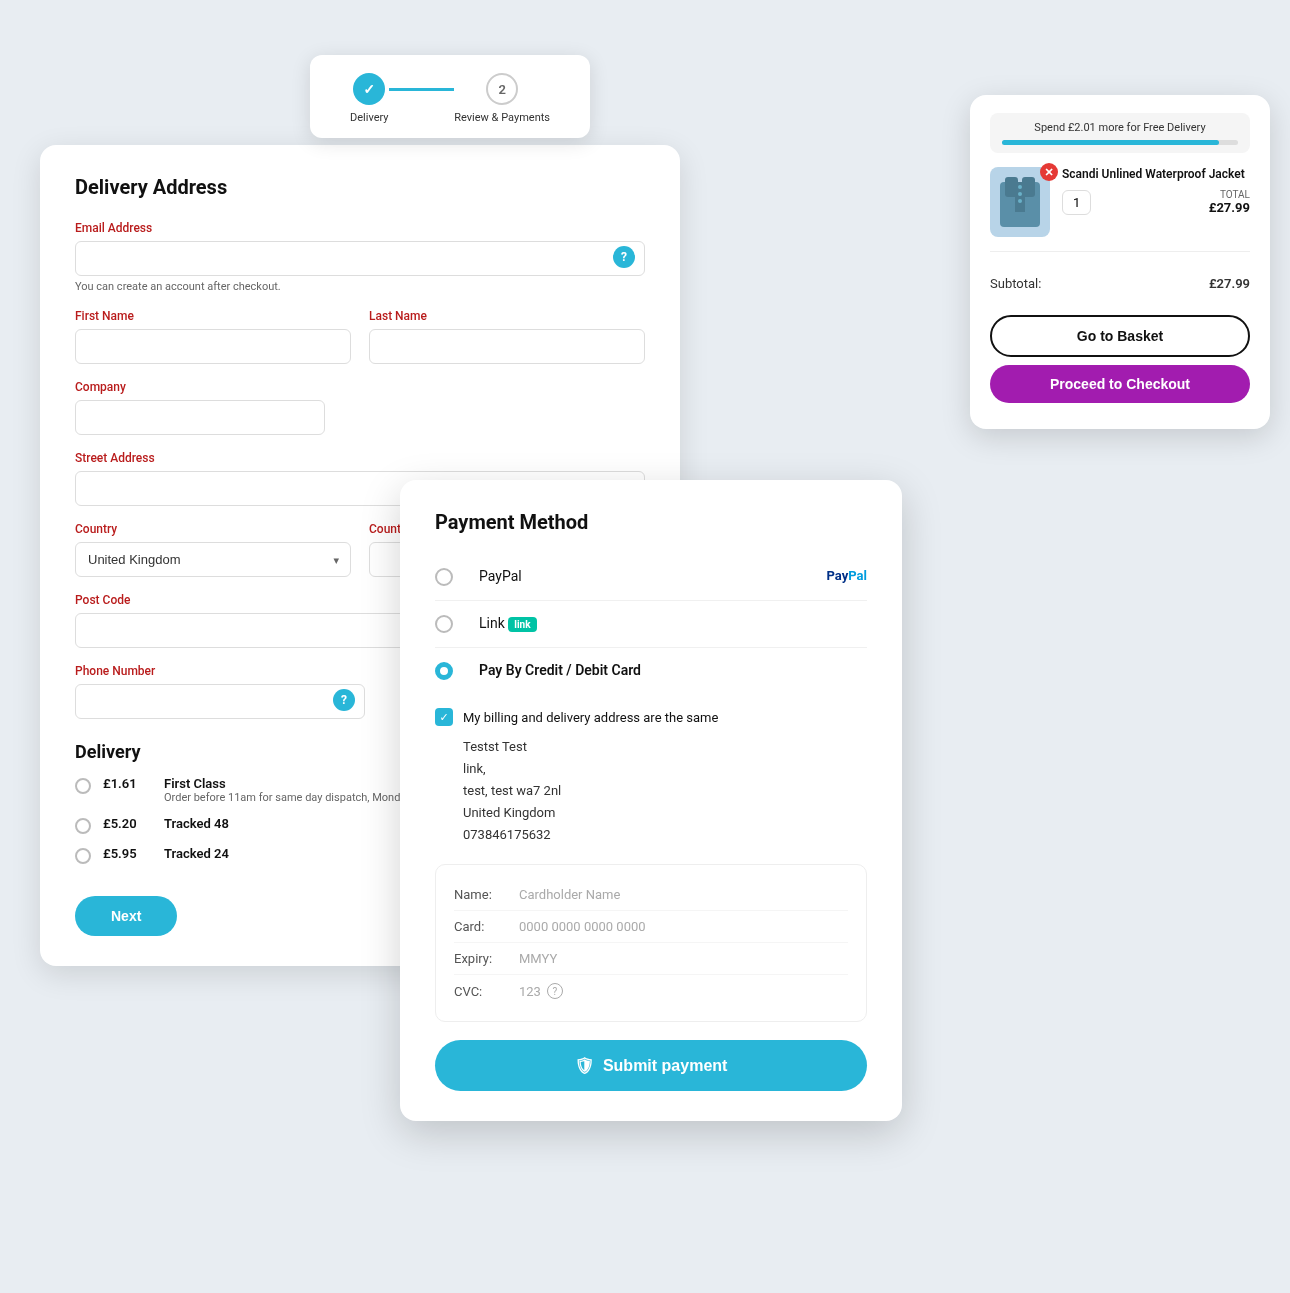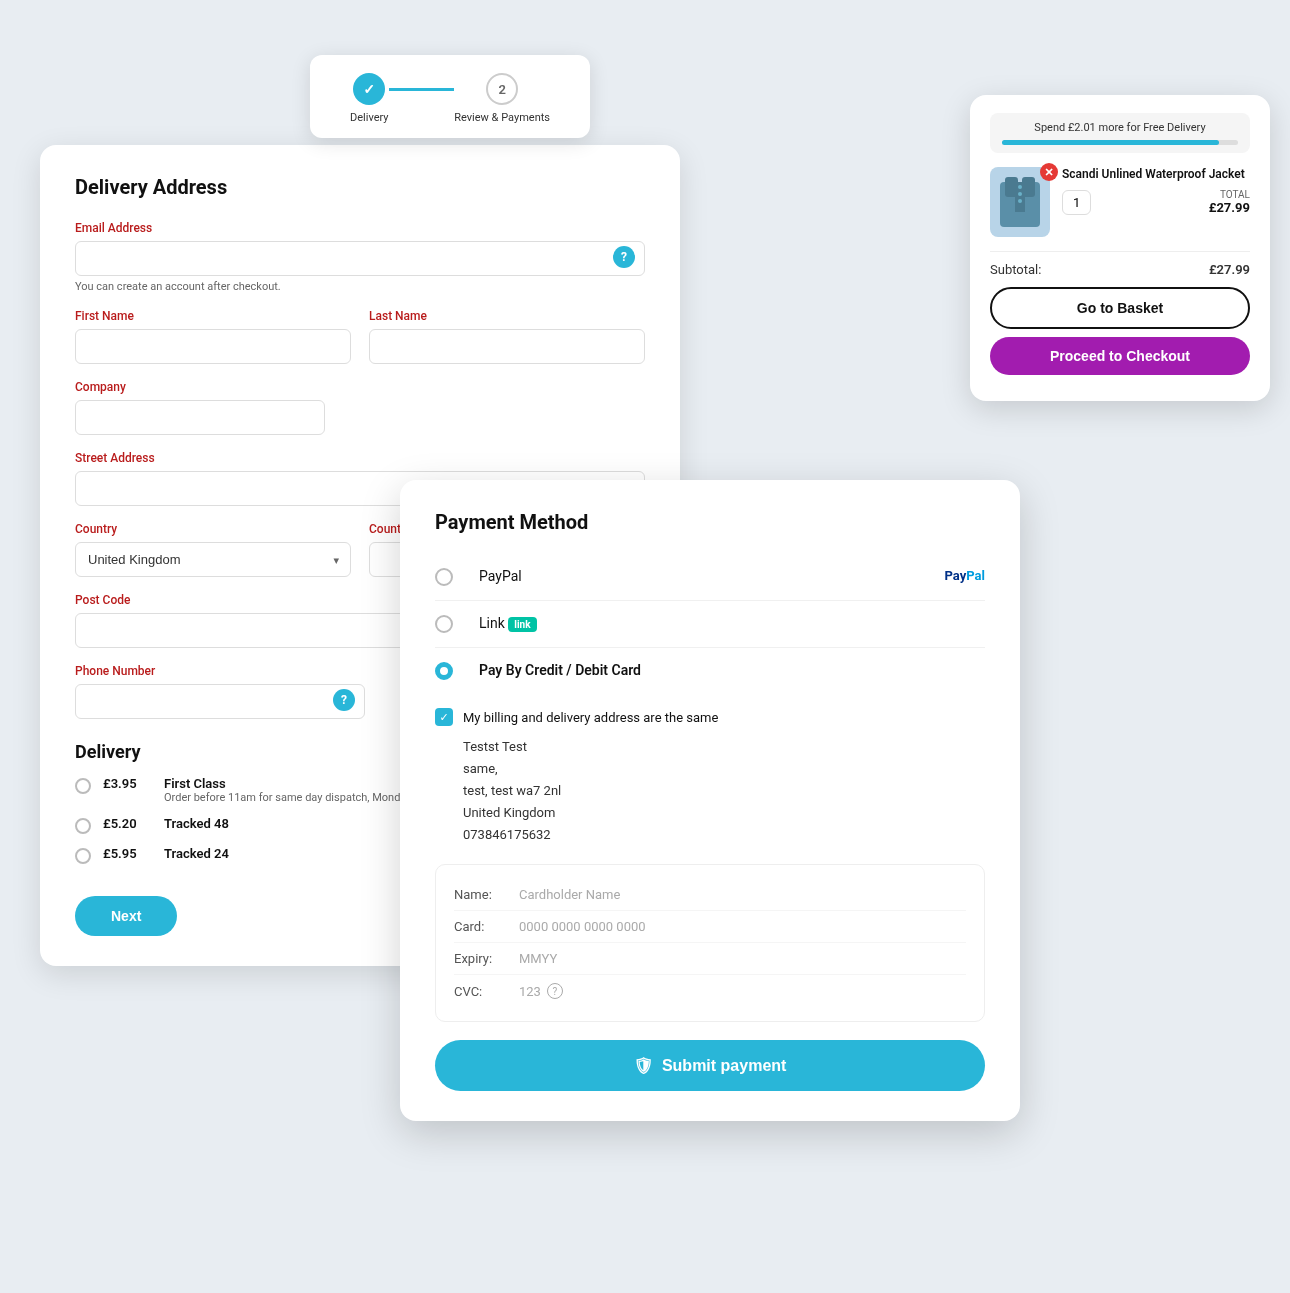--- a/index.html
+++ b/index.html
@@ -308,21 +308,21 @@
       text-align: right;
     }
     .total-price {
       font-size: 13px;
       font-weight: 700;
       color: #111;
     }
     .subtotal-row {
       display: flex;
       justify-content: space-between;
-      padding: 10px 0;
+      padding: 24px 0;
       border-top: 1px solid #eee;
       font-size: 13px;
       color: #333;
       text-align: center;
     }
     .subtotal-amount { font-weight: 600; }
     .basket-btn {
       width: 100%;
       border-radius: 25px;
       padding: 11px;
@@ -344,21 +344,21 @@
 
     
     .payment-card {
       position: absolute;
       top: 480px;
       left: 400px;
       background: white;
       border-radius: 16px;
       padding: 30px 35px;
       box-shadow: 0 12px 40px rgba(0,0,0,0.18);
-      width: 620px;
+      width: 502px;
       z-index: 20;
     }
     .payment-title {
       font-size: 20px;
       font-weight: 700;
       color: #111;
       margin-bottom: 20px;
     }
     .payment-option {
       display: flex;
@@ -560,21 +560,21 @@
       <div class="input-help-icon">?</div>
     </div>
   </div>
 
   
   <h3 class="delivery-section-title">Delivery</h3>
 
   <div class="delivery-option">
     <div class="radio-circle"></div>
     <div class="delivery-option-info">
-      <span class="delivery-price">£3.95</span>
+      <span class="delivery-price">£1.61</span>
       <div>
         <div class="delivery-name">First Class</div>
         <div class="delivery-desc">Order before 11am for same day dispatch, Monday to Friday.</div>
       </div>
     </div>
   </div>
 
   <div class="delivery-option">
     <div class="radio-circle"></div>
     <div class="delivery-option-info">
@@ -661,21 +661,21 @@
     <span class="payment-name" style="font-weight:600;">Pay By Credit / Debit Card</span>
   </div>
 
   <div class="checkbox-row">
     <div class="checkbox-box">✓</div>
     <span class="checkbox-label">My billing and delivery address are the same</span>
   </div>
 
   <div class="billing-address">
     <div>Testst Test</div>
-    <div>same,</div>
+    <div>link,</div>
     <div>test, test wa7 2nl</div>
     <div>United Kingdom</div>
     <div>073846175632</div>
   </div>
 
   <div class="card-fields">
     <div class="card-field-row">
       <span class="card-field-label">Name:</span>
       <span class="card-field-value">Cardholder Name</span>
     </div>

